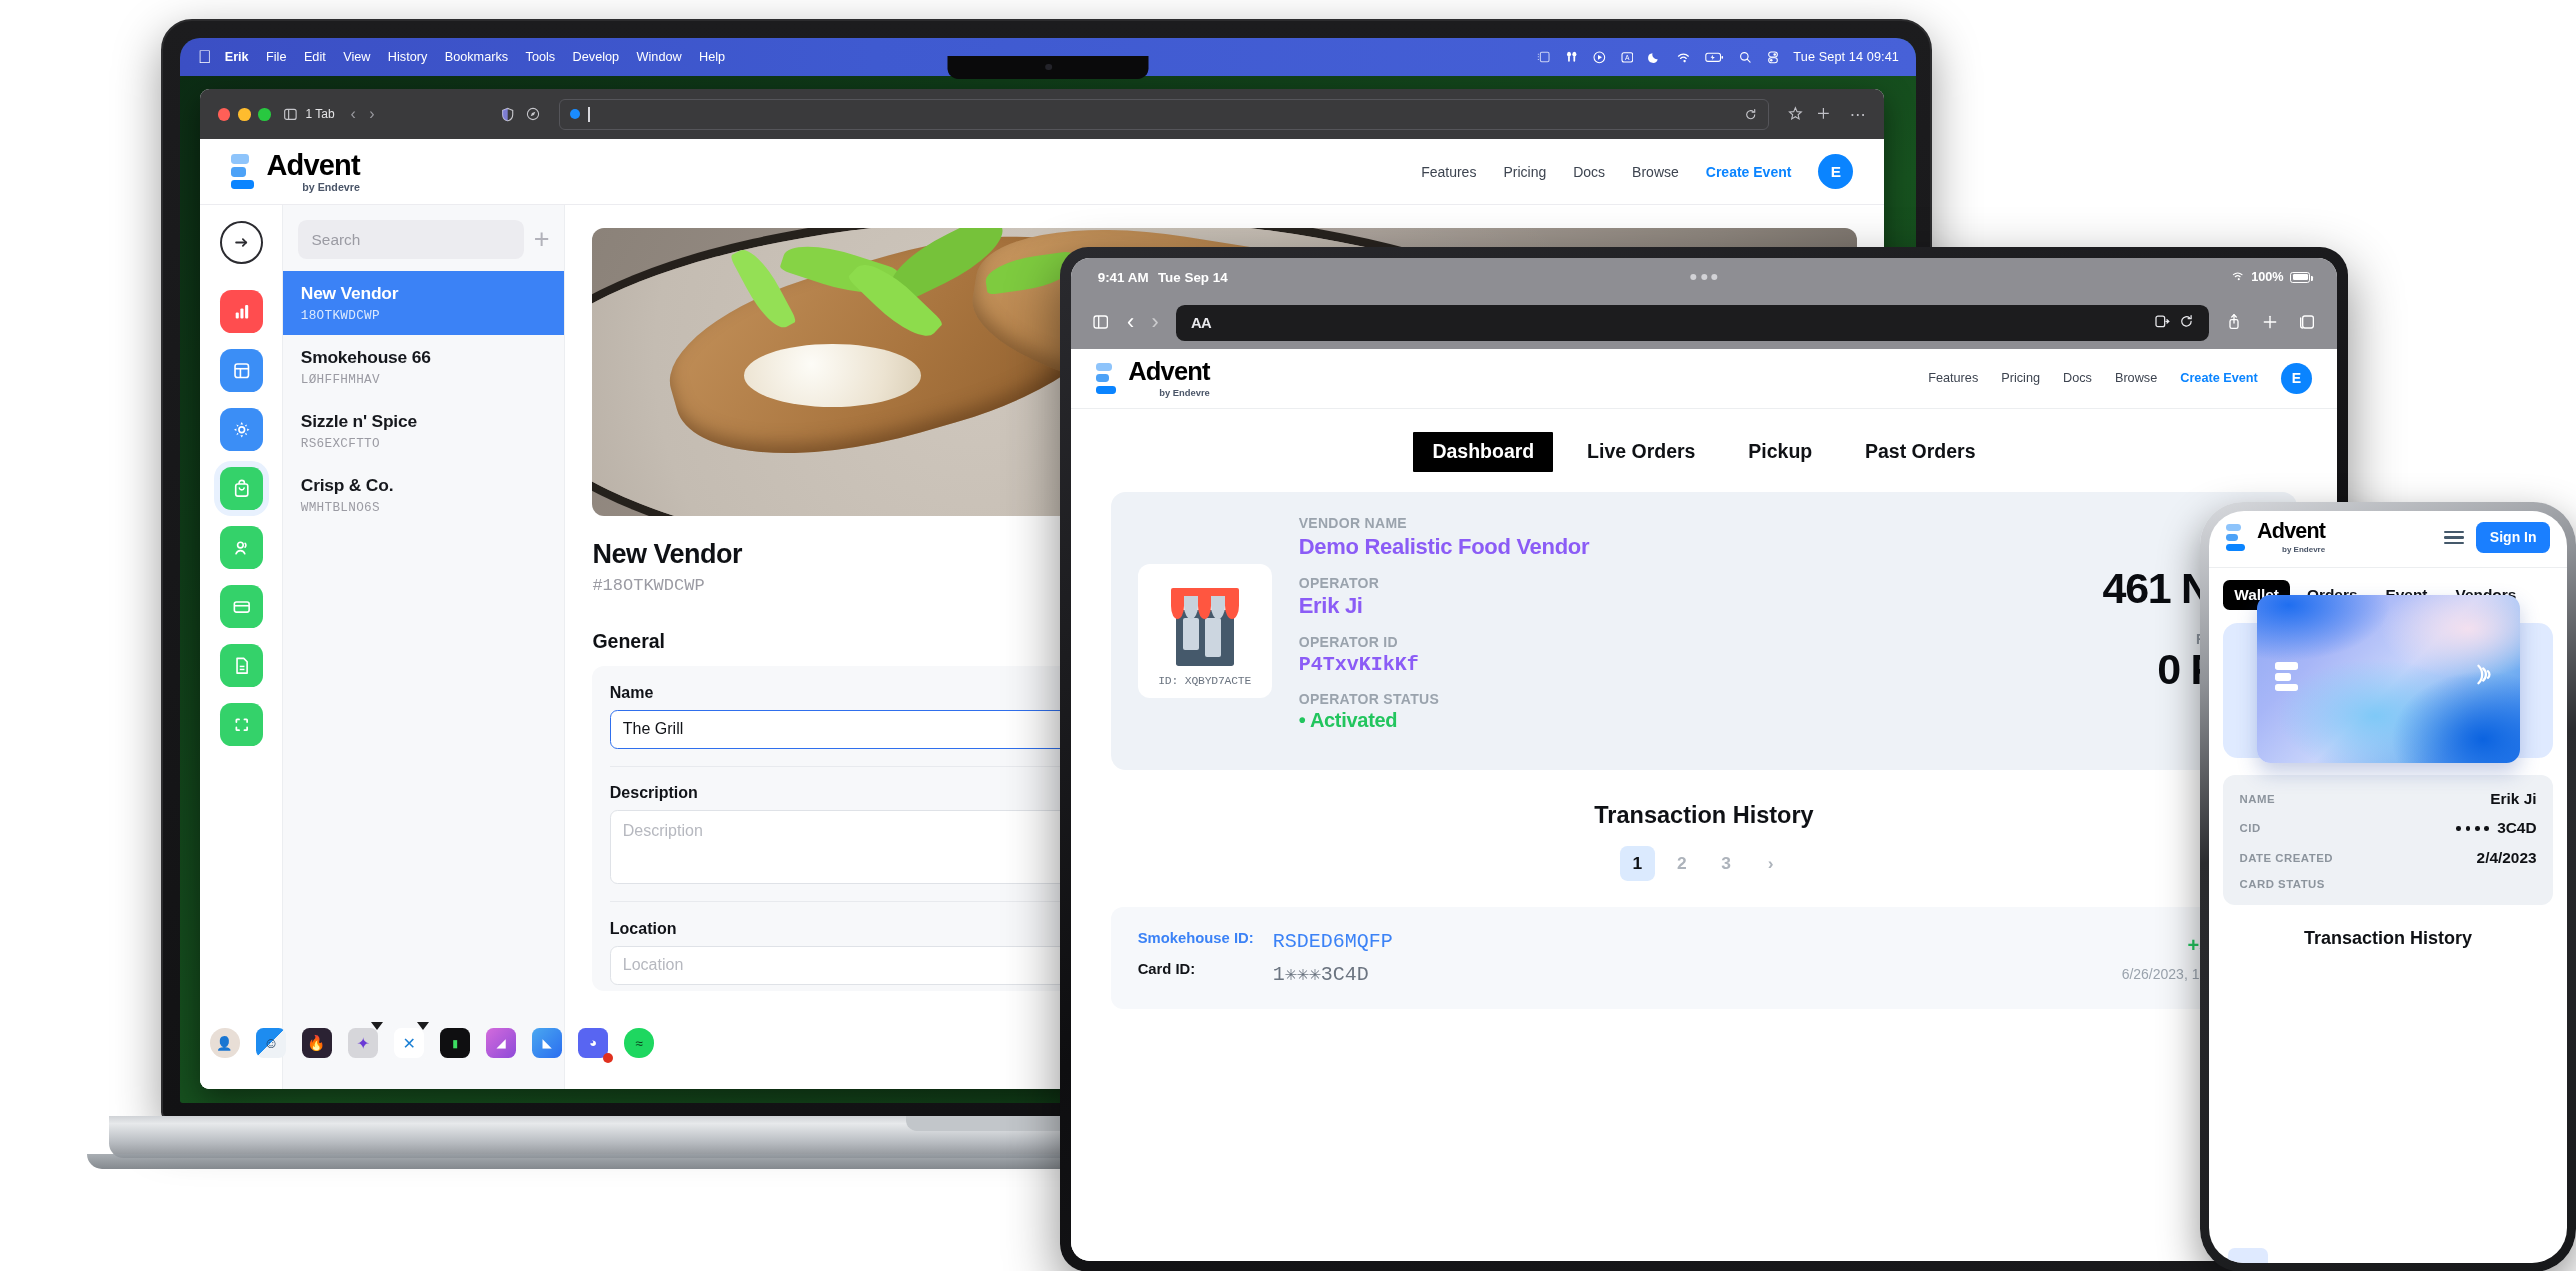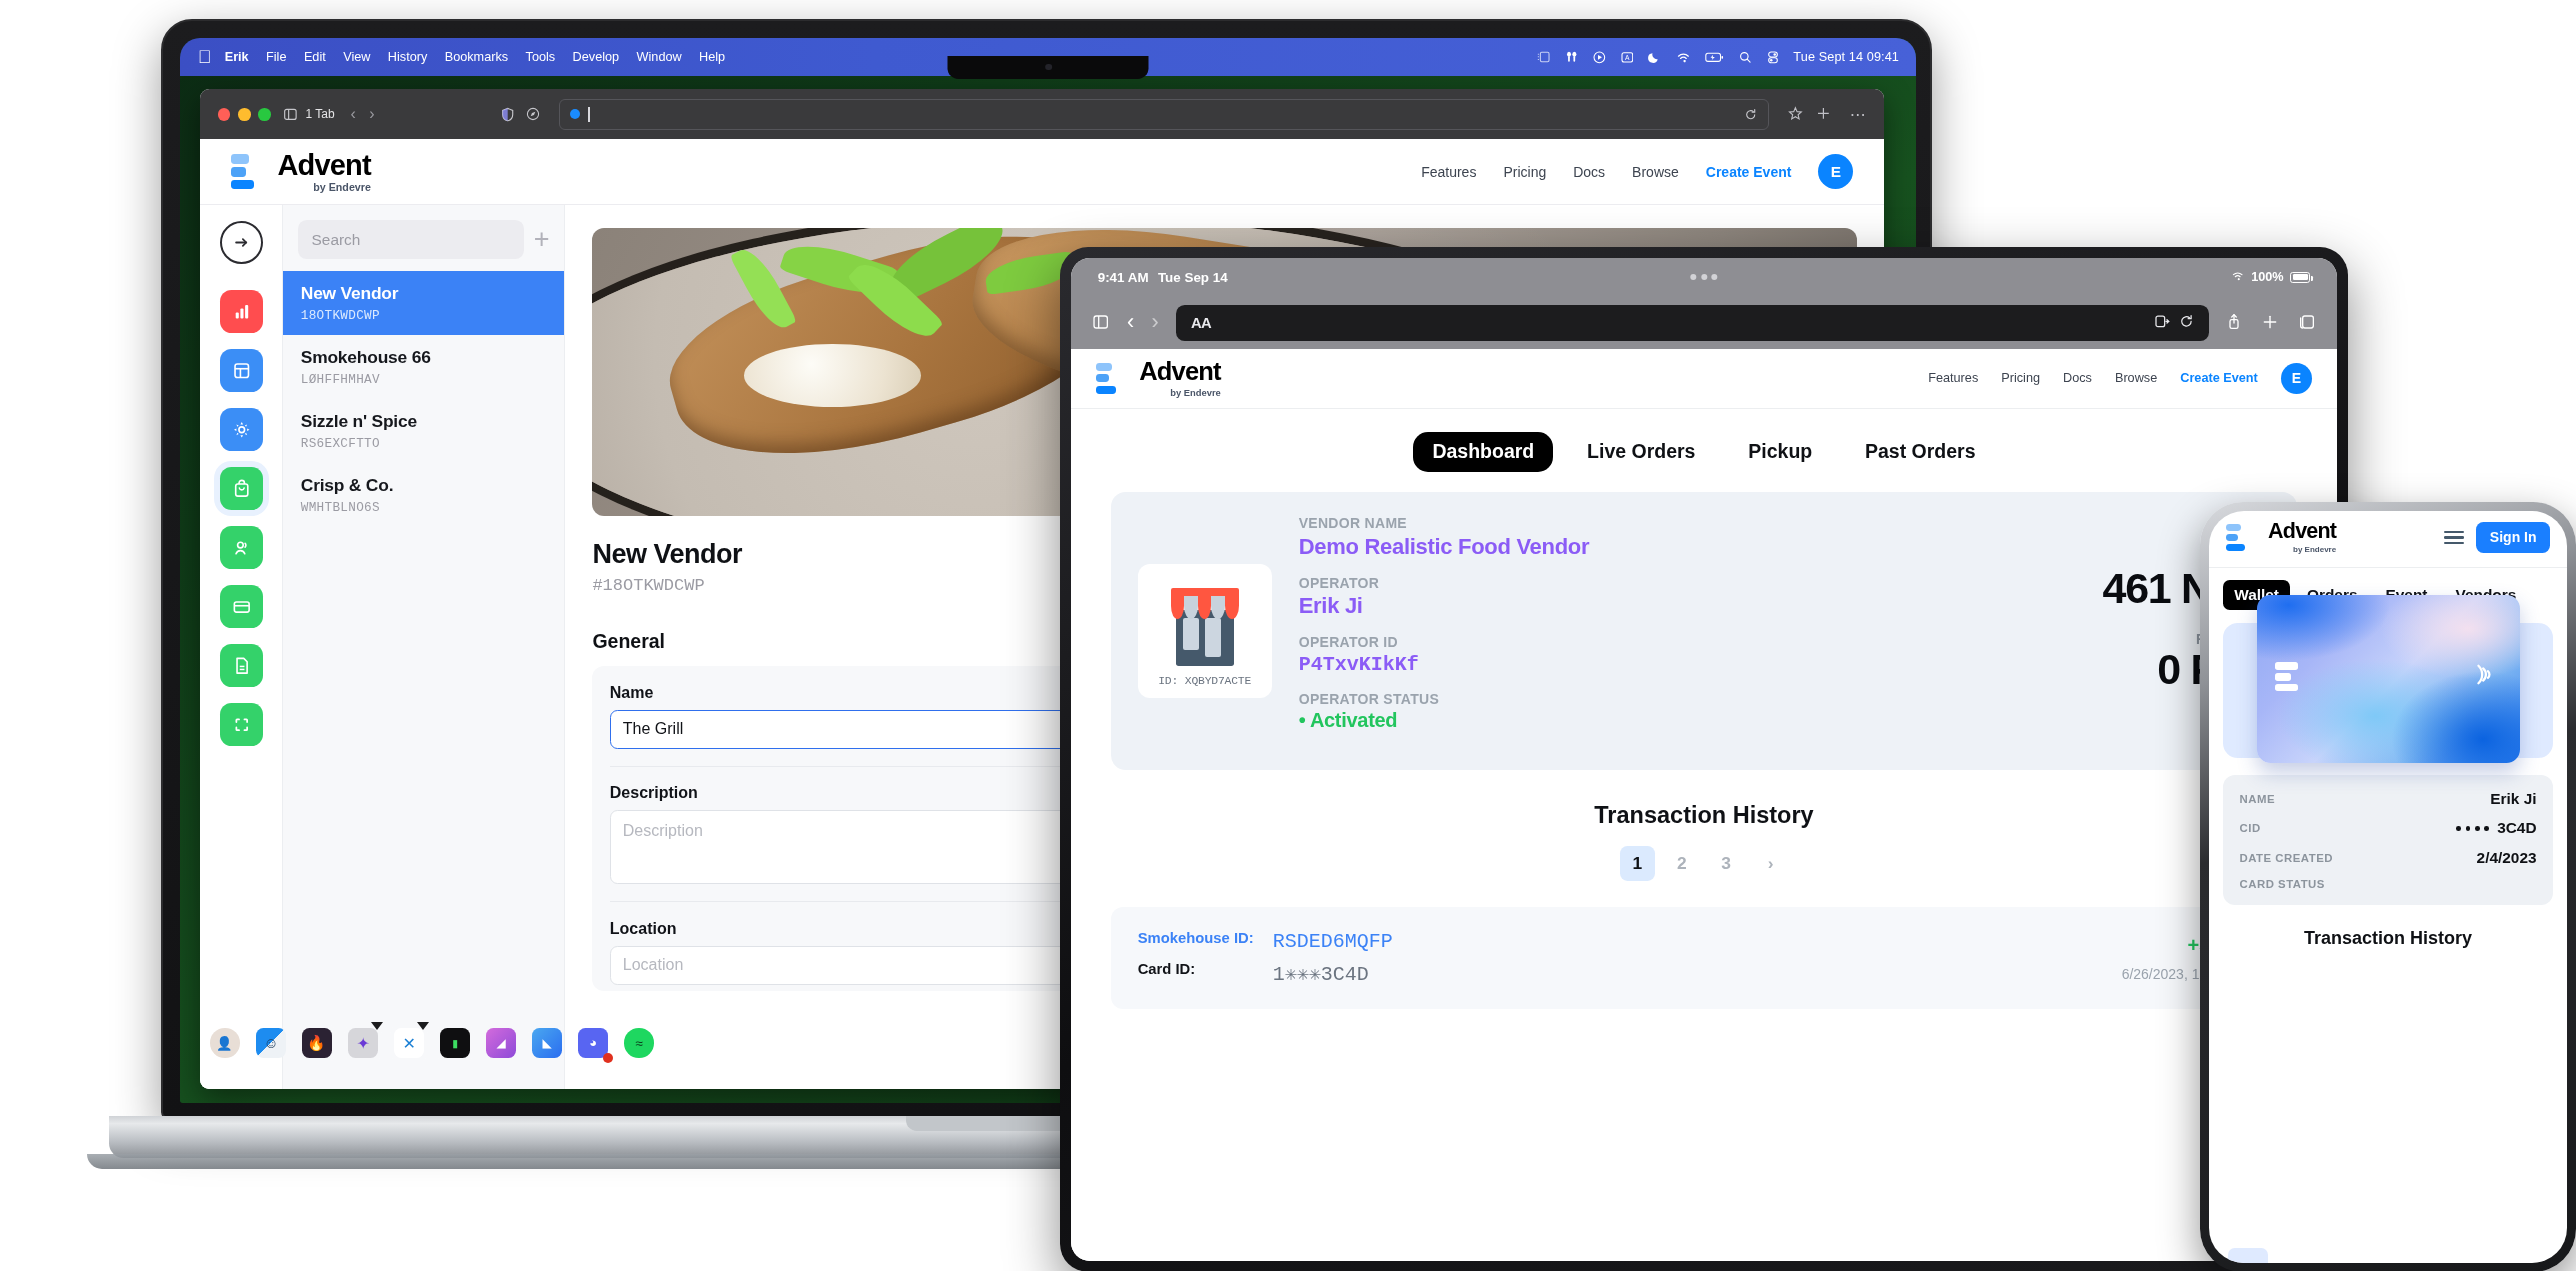--- a/index.html
+++ b/index.html
@@ -81,21 +81,21 @@
   }
   .bluedot{width:10px;height:10px;border-radius:50%;background:#1a8cff;}
   .caret{width:1.3px;height:14.8px;background:#d9d9de;}
   .urlspacer{flex:1}
   .tbicons{display:flex;align-items:center;gap:13.4px;color:#c0c0c6}
   .dots3{color:#c0c0c6;font-size:16px;letter-spacing:1.3px;margin-left:6.7px}
 
   
   .advnav { height:66px; background:#fff; display:flex; align-items:center; padding:0 31px;
             border-bottom:0.7px solid #ececf0; }
-  .logo { display:flex; align-items:center; gap:23px; }
+  .logo { display:flex; align-items:center; gap:12px; }
   .logomark { display:flex; flex-direction:column; gap:3.4px; }
   .lm { border-radius:3.4px; }
   .lm1{width:18px;height:9.4px;background:#8ec4fb}
   .lm2{width:14.8px;height:9.4px;background:#4da2f7}
   .lm3{width:23px;height:9.4px;background:#0a84ff}
   .logotext { line-height:1; }
   .logotitle { font-size:29px; font-weight:800; letter-spacing:-0.8px; color:#000; }
   .logosub { font-size:10.7px; font-weight:700; color:#4a5568; text-align:right; margin-top:2.7px; }
   .navlinks { margin-left:auto; display:flex; align-items:center; gap:27px; font-size:14px; color:#3d4450; }
   .navlinks .accent { color:#0a84ff; font-weight:600; }
@@ -199,21 +199,21 @@
 
   .pad-nav { height:60px; background:#fff; display:flex; align-items:center; padding:0 25.5px; border-bottom:0.7px solid #eceef0; }
   .pad-nav .navlinks { gap:23px; font-size:12.7px; }
   .pad-nav .logotitle{font-size:25.5px}
   .pad-nav .logosub{font-size:9.4px}
   .pad-nav .avatar{width:31px;height:31px;font-size:14px}
   .pad-nav .lm1{width:16px;height:8px}.pad-nav .lm2{width:12.7px;height:8px}.pad-nav .lm3{width:20px;height:8px}
 
   .pad-content { background:#fff; height:calc(100% - 39px - 52px - 60px); overflow:hidden; }
   .padtabs { display:flex; justify-content:center; gap:14.8px; padding:23px 0 20px 0; }
-  .ptab { font-size:19.5px; font-weight:700; color:#0f1115; padding:8.7px 19px; border-radius:15px; }
+  .ptab { font-size:19.5px; font-weight:700; color:#0f1115; padding:8.7px 19px; border-radius:1px; }
   .ptab.on { background:#000; color:#fff; }
 
   .vendorcard { margin:0 40px; background:#eef2f7; border-radius:14.8px; padding:23px 27px; display:flex; align-items:center; gap:27px; }
   .shopthumb { width:134px; background:#fff; border-radius:12px; padding:14.8px 10.7px 10.7px 10.7px; text-align:center; }
   .shopid { font-size:11.4px; color:#6b7480; font-family:"Liberation Mono", monospace; margin-top:9.4px; letter-spacing:-0.2px; }
   .storefront { width:87px; height:87px; margin:0 auto; position:relative; }
   .sf-body { position:absolute; left:14.8px; top:31px; width:58px; height:56px; background:#45596b; border-radius:2.7px; }
   .sf-win { position:absolute; top:39px; width:16px; height:32px; background:#ccd6e0; border-radius:2px; }
   .sf-w1{left:21.5px}.sf-w2{left:44px;height:39px}
   .sf-awn { position:absolute; left:9.4px; top:13.4px; width:68px; height:27px; display:flex; }

